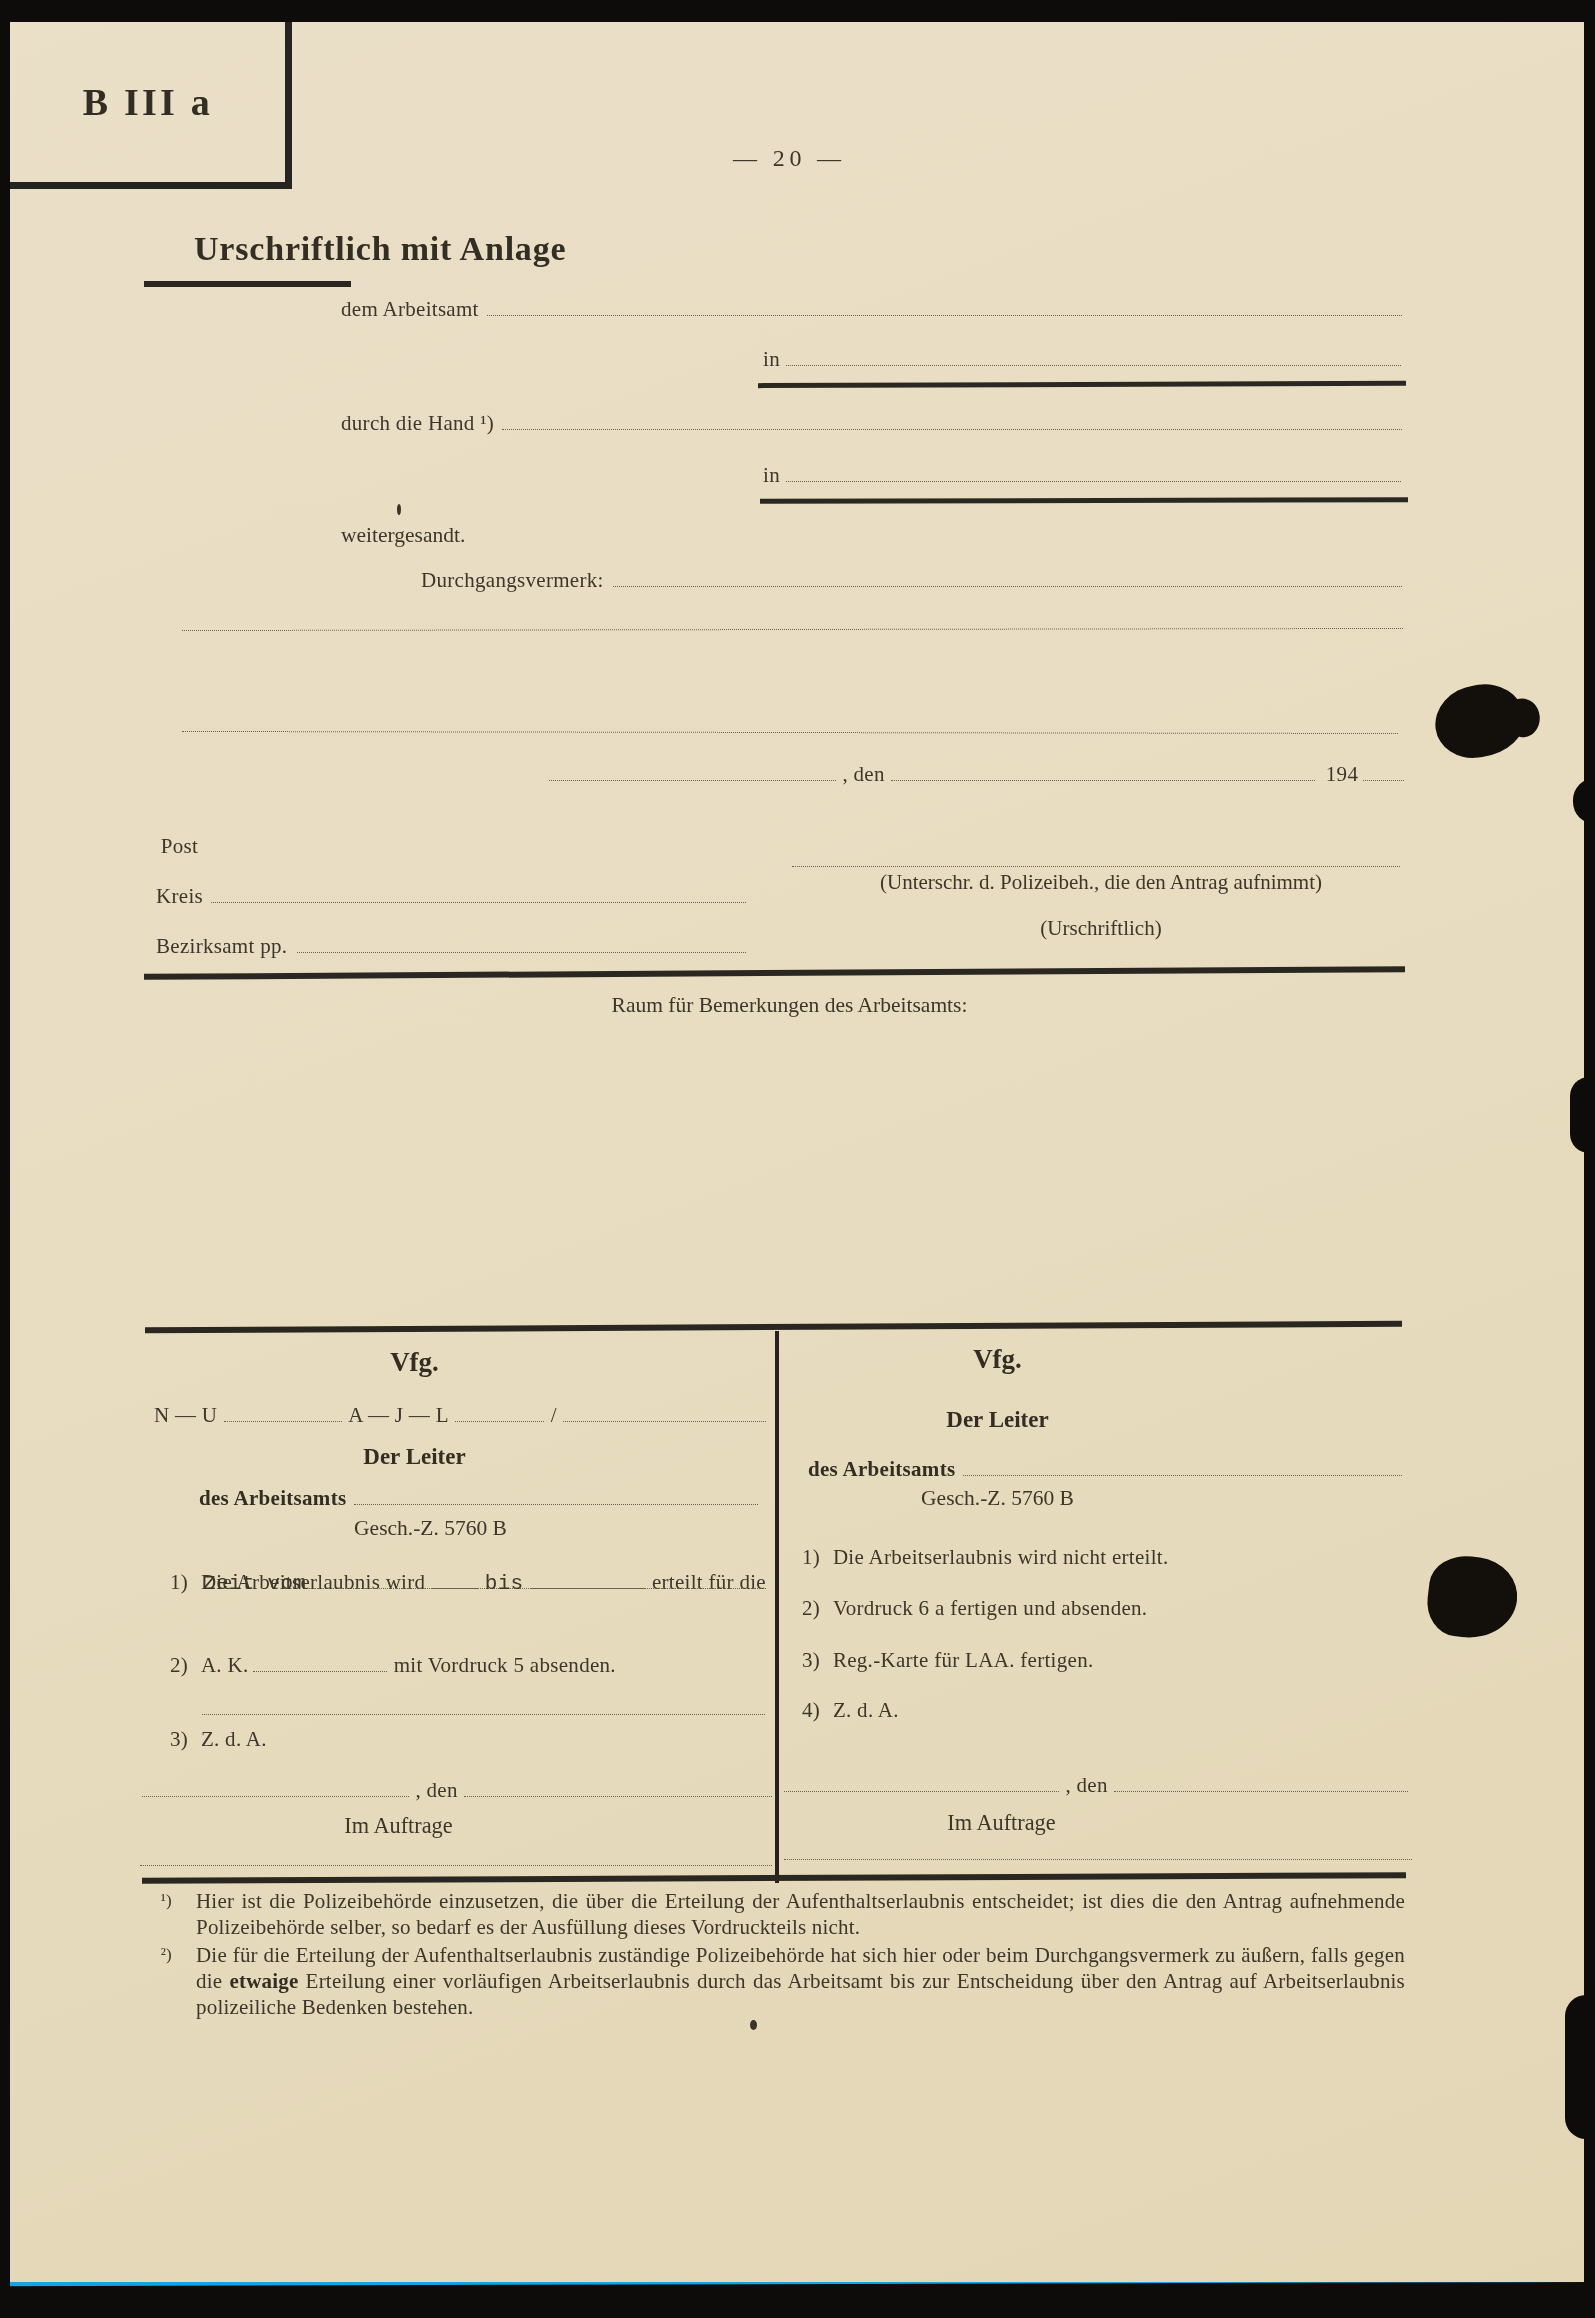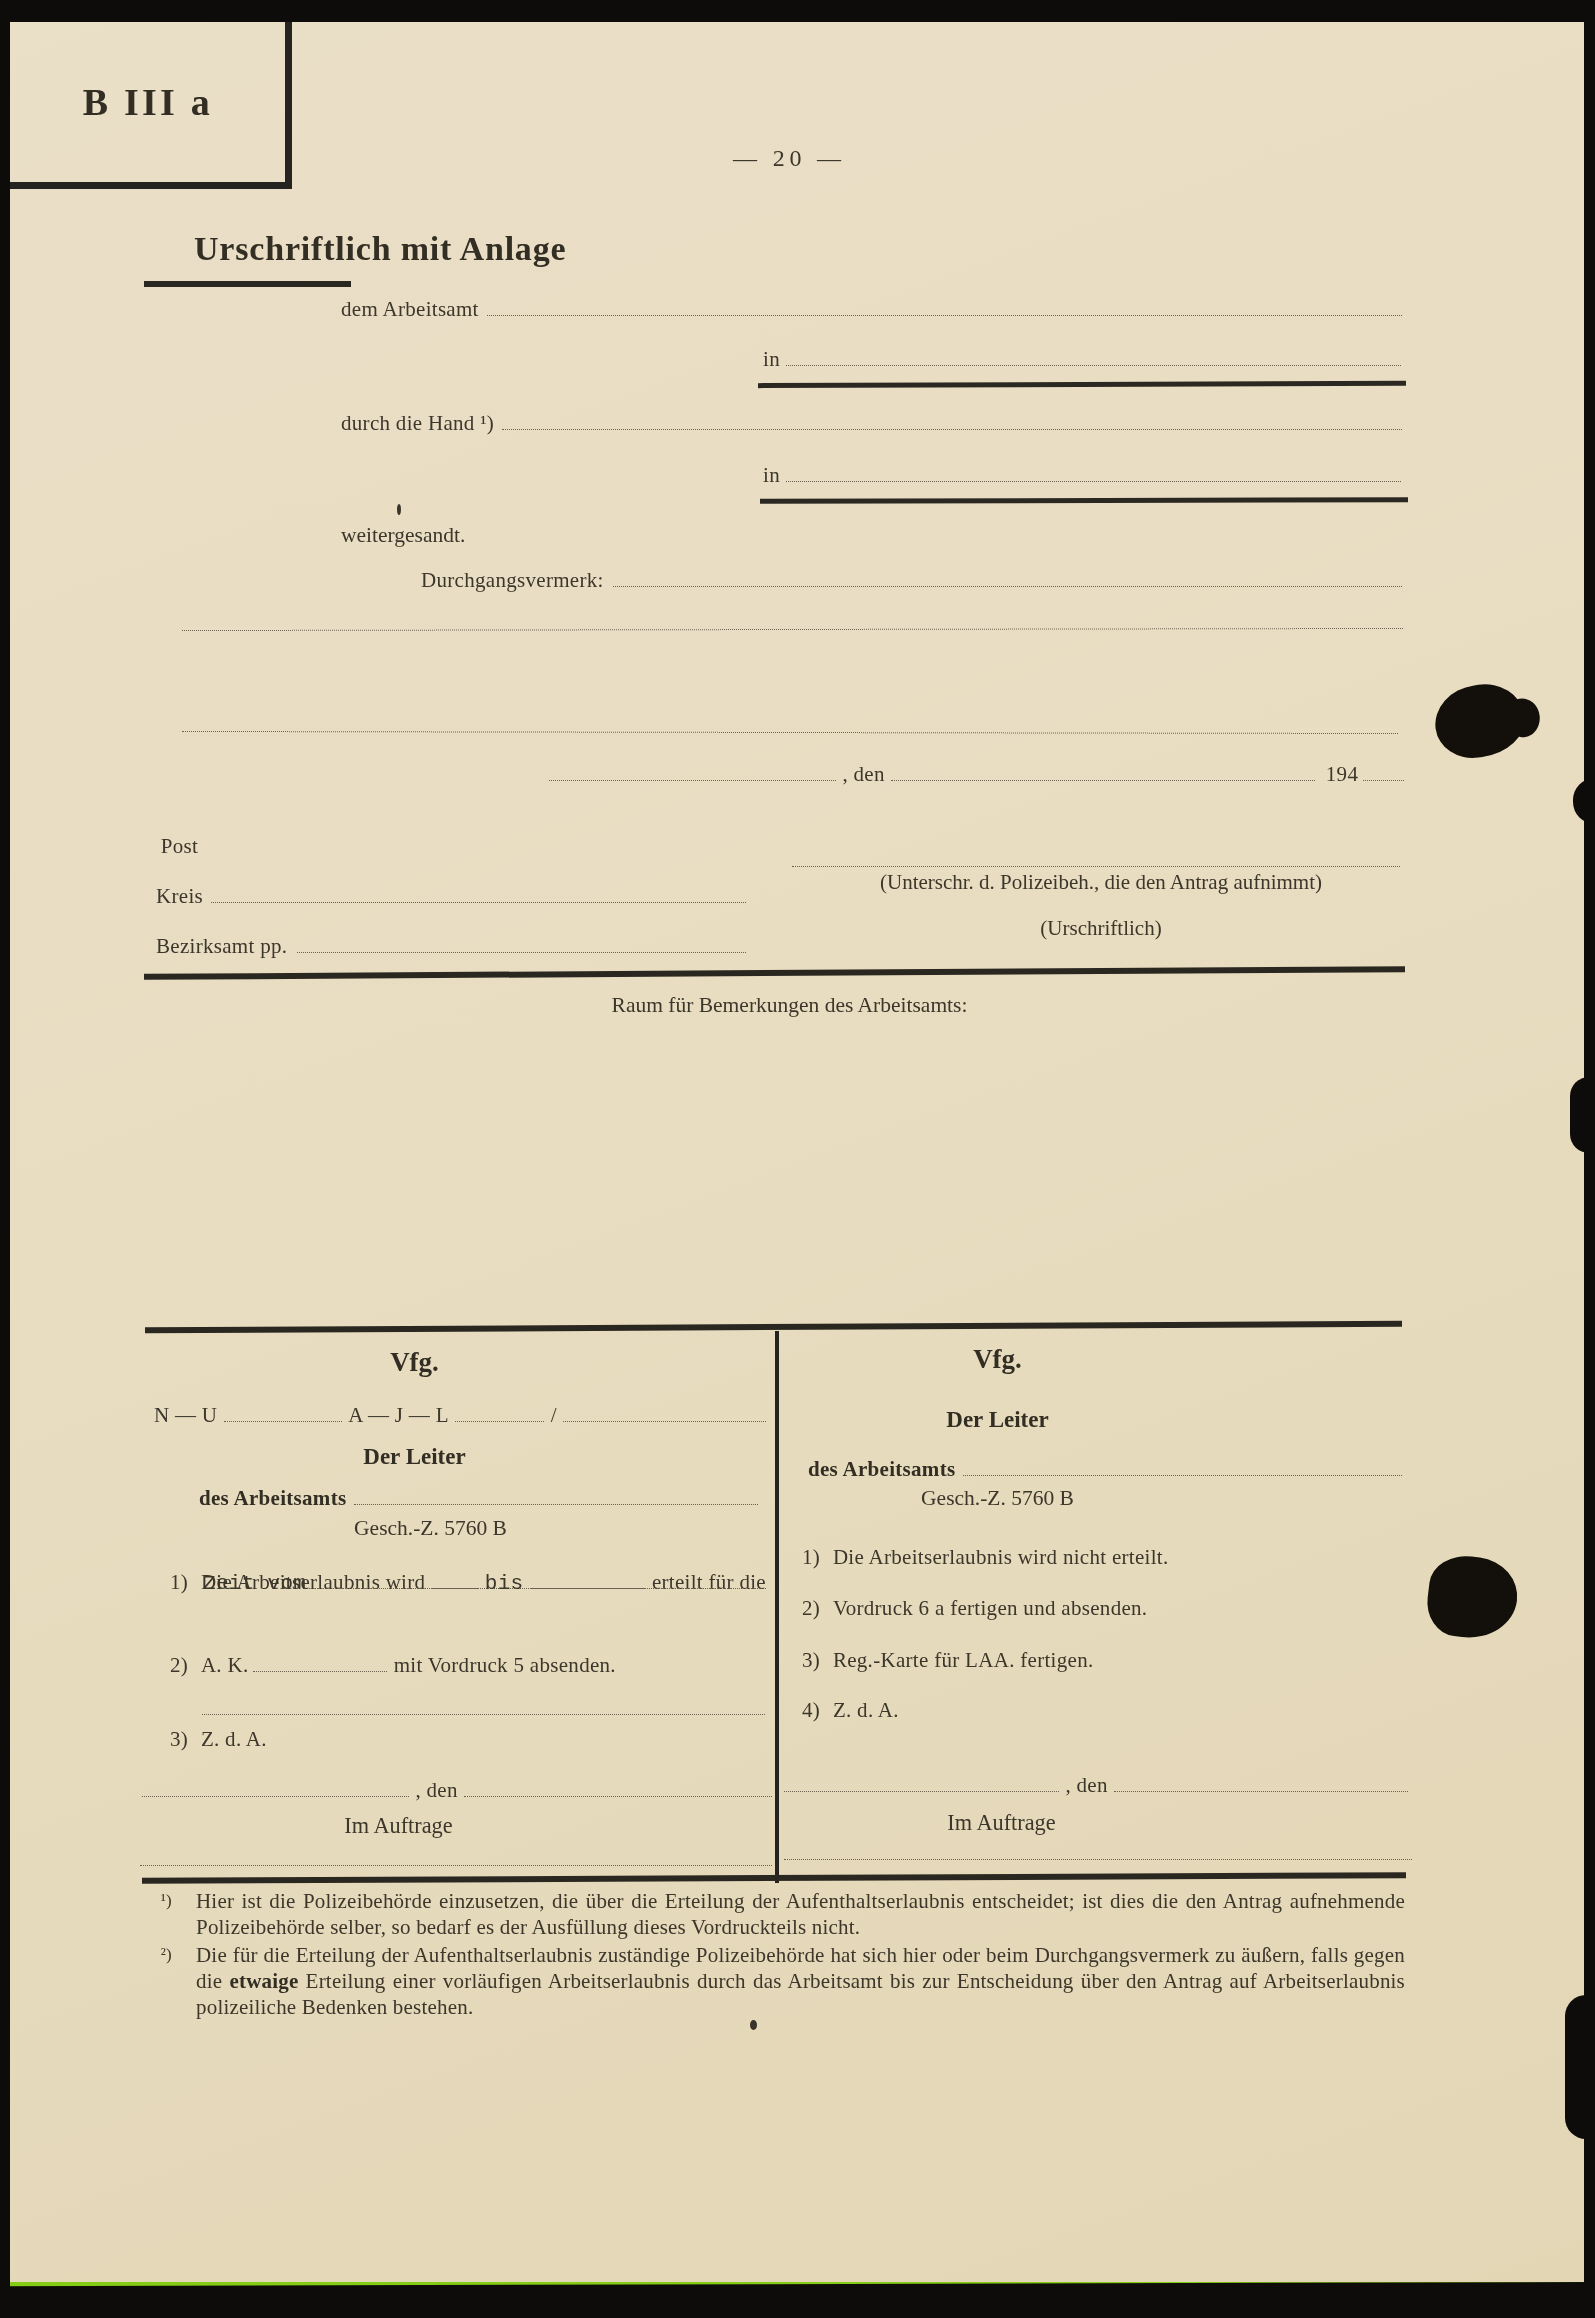--- a/index.html
+++ b/index.html
@@ -1,16 +1,16 @@
 <!DOCTYPE html>
 <html style="font-size:12.8px"><head>
 <meta charset="utf-8">
 <style>
   html,body{margin:0;padding:0;background:#0d0c0a;}
-  #scan{position:relative;width:1596px;height:2319px;background:#84cc16;overflow:hidden;
+  #scan{position:relative;width:1596px;height:2319px;background:#0ea5e9;overflow:hidden;
         font-family:"Liberation Serif","DejaVu Serif",serif;color:#3c362b;}
   #paper{position:absolute;left:10.4px;top:22.3px;right:12px;bottom:37px;
          background:linear-gradient(160deg,#eadfc7 0%,#e8ddc1 45%,#e2d6b5 100%);}
   .abs{position:absolute;}
   .row{position:absolute;display:flex;align-items:baseline;font-size:21px;letter-spacing:0.3px;}
   .lbl{white-space:nowrap;}
   .leader{flex:0 0 auto;border-bottom:1.6px dotted #6b6252;}
   .leader.grow{flex:1 1 auto;}
   .dotline{position:absolute;height:0;border-top:1.6px dotted #6b6252;}
   .bar{position:absolute;height:4.8px;background:#2b2822;}

